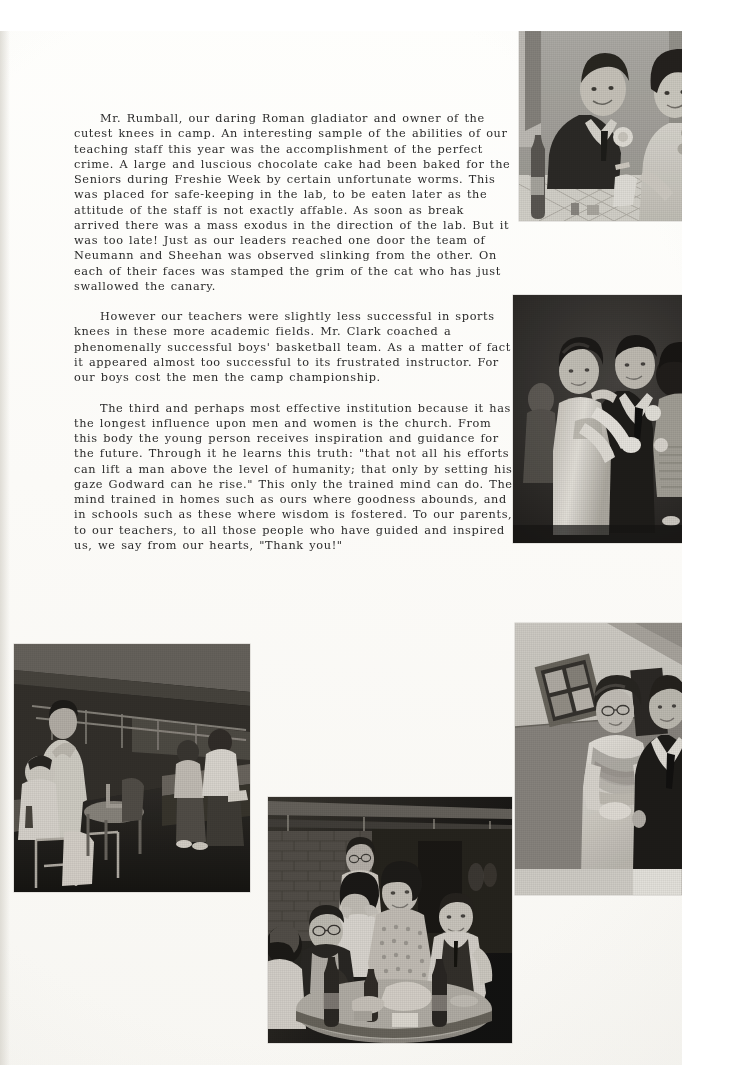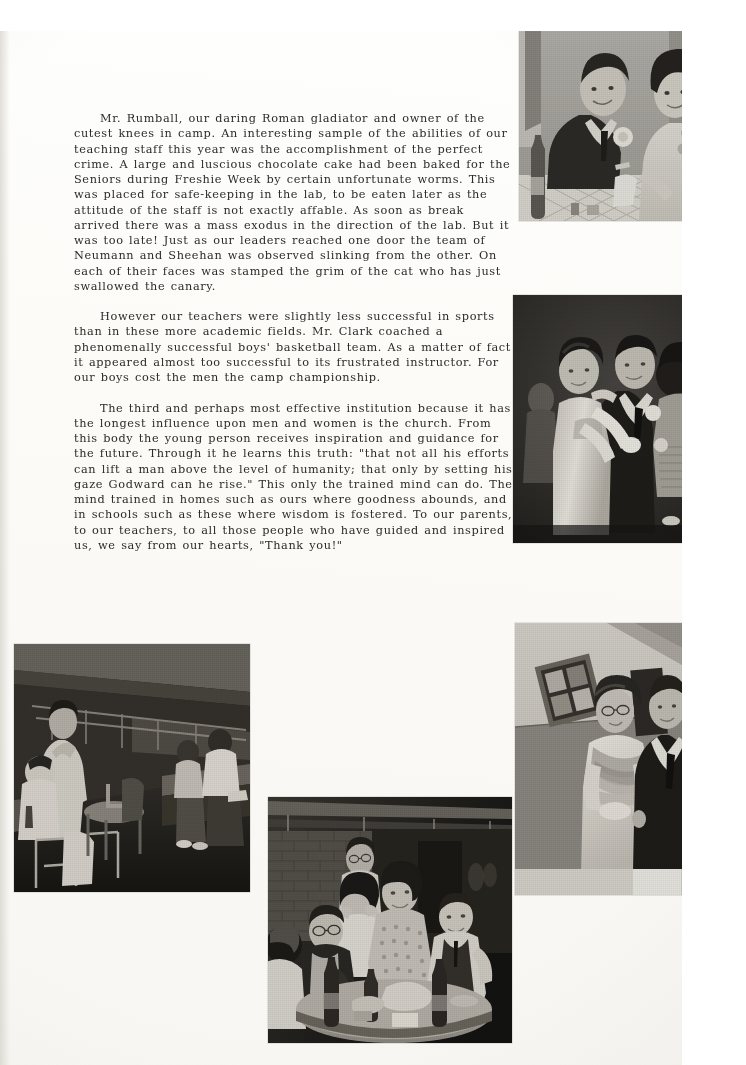--- a/index.html
+++ b/index.html
@@ -82,21 +82,21 @@
 </head>
 <body>
 
 <div id="page">
 
   <div id="paper-grain"></div>
   <div id="paper-edge-left"></div>
 
   <div id="text-column">
     <p class="para">Mr. Rumball, our daring Roman gladiator and owner of the cutest knees in camp. An interesting sample of the abilities of our teaching staff this year was the accomplishment of the perfect crime. A large and luscious chocolate cake had been baked for the Seniors during Freshie Week by certain unfortunate worms. This was placed for safe-keeping in the lab, to be eaten later as the attitude of the staff is not exactly affable. As soon as break arrived there was a mass exodus in the direction of the lab. But it was too late! Just as our leaders reached one door the team of Neumann and Sheehan was observed slinking from the other. On each of their faces was stamped the grim of the cat who has just swallowed the canary.</p>
-    <p class="para">However our teachers were slightly less successful in sports than in these more academic fields. Mr. Clark coached a phenomenally successful boys' basketball team. As a matter of fact it appeared almost too successful to its frustrated instructor. For our boys cost the men the camp championship.</p>
+    <p class="para">However our teachers were slightly less successful in sports knees in these more academic fields. Mr. Clark coached a phenomenally successful boys' basketball team. As a matter of fact it appeared almost too successful to its frustrated instructor. For our boys cost the men the camp championship.</p>
     <p class="para">The third and perhaps most effective institution because it has the longest influence upon men and women is the church. From this body the young person receives inspiration and guidance for the future. Through it he learns this truth: "that not all his efforts can lift a man above the level of humanity; that only by setting his gaze Godward can he rise." This only the trained mind can do. The mind trained in homes such as ours where goodness abounds, and in schools such as these where wisdom is fostered. To our parents, to our teachers, to all those people who have guided and inspired us, we say from our hearts, "Thank you!"</p>
   </div>
 
   <div class="photo" id="photo-couple-table">
     <svg viewBox="0 0 227 194" preserveAspectRatio="xMidYMid slice">
       <defs>
         <linearGradient id="p1wall" x1="0" y1="0" x2="0" y2="1">
           <stop offset="0" stop-color="#b9b7b2"></stop>
             <stop offset="1" stop-color="#a3a09a"></stop>
         </linearGradient>

